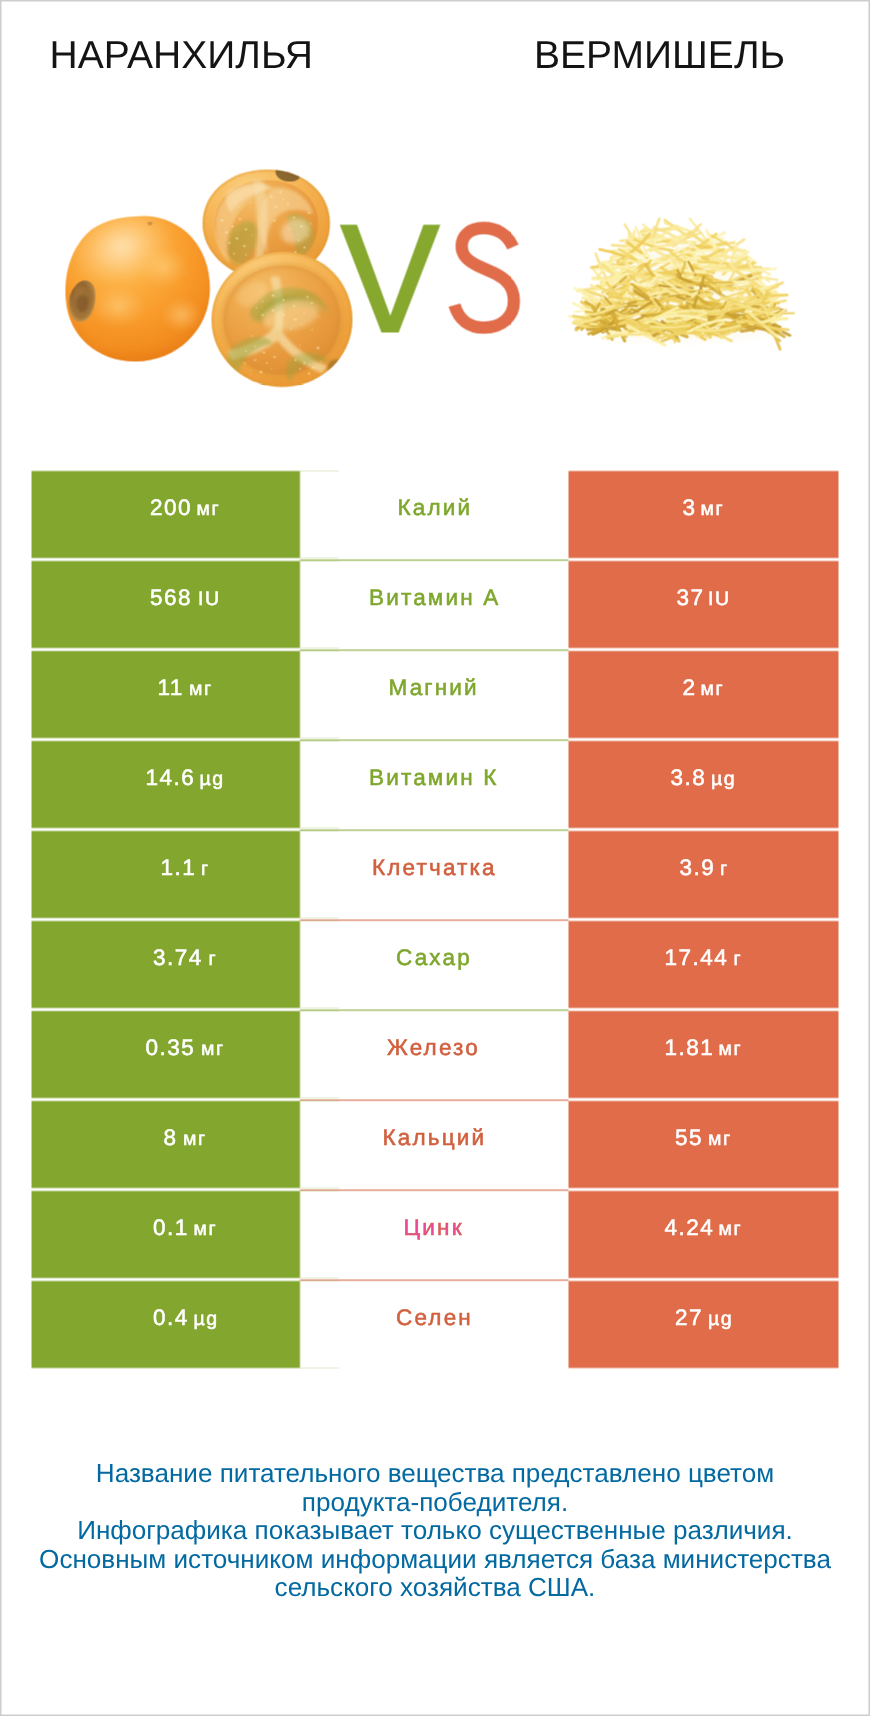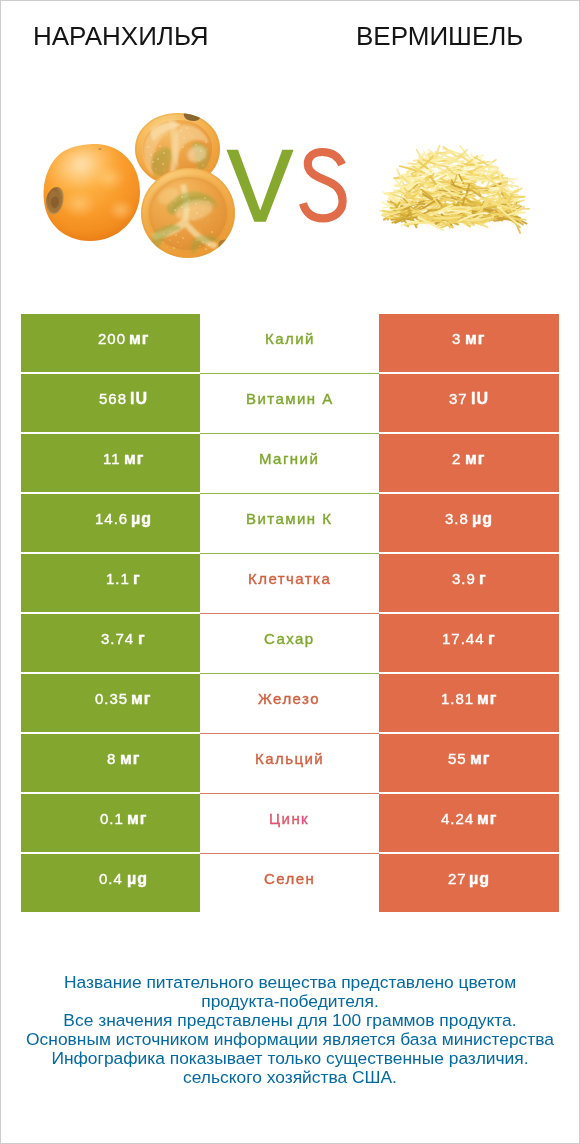--- a/index.html
+++ b/index.html
@@ -21,21 +21,21 @@
   .vs{position:absolute;left:0;top:0;width:578px;height:300px;}
 
   .table{position:absolute;left:20px;top:313px;width:538px;}
   .row{position:relative;height:60px;}
   .cell{position:absolute;top:0;height:58px;display:flex;align-items:center;
         justify-content:center;box-sizing:border-box;padding-bottom:9px;}
   .cl{left:0;width:205px;color:#ffffff;}
   .cm{left:179px;width:179px;background:#ffffff;}
   .cr{left:358px;width:180px;color:#ffffff;}
   .val{font-size:15px;font-weight:400;letter-spacing:1.0px;-webkit-text-stroke:0.38px #ffffff;}
-  .unit{font-size:16px;font-weight:700;letter-spacing:1.0px;margin-left:3.2px;-webkit-text-stroke:0.38px #ffffff;}
+  .unit{font-size:13px;font-weight:400;letter-spacing:1.0px;margin-left:3.2px;-webkit-text-stroke:0.38px #ffffff;}
   .nut{font-size:15px;font-weight:400;letter-spacing:1.45px;}
   .divider{position:absolute;left:179px;top:59px;height:1px;width:179px;}
 
   .foot{position:absolute;left:0;top:972px;width:578px;text-align:center;
         font-size:17.4px;line-height:19.05px;color:#0369a1;font-weight:400;}
   .foot div{white-space:nowrap;}
 </style>
 </head>
 <body>
 
@@ -912,18 +912,17 @@
         <div class="cell cr" style="background:#e16c49">
           <span class="val">27</span>
           <span class="unit">µg</span>
         </div>
       </div>
     </div>
 
   <div class="foot" id="foot">
       <div>Название питательного вещества представлено цветом</div>
       <div>продукта-победителя.</div>
-      <div>Все значения представлены для 100 граммов продукта.</div>
+      <div>Инфографика показывает только существенные различия.</div>
       <div>Основным источником информации является база министерства</div>
-      <div>Инфографика показывает только существенные различия.</div>
       <div>сельского хозяйства США.</div>
     </div>
 </div>
 
 </body></html>

